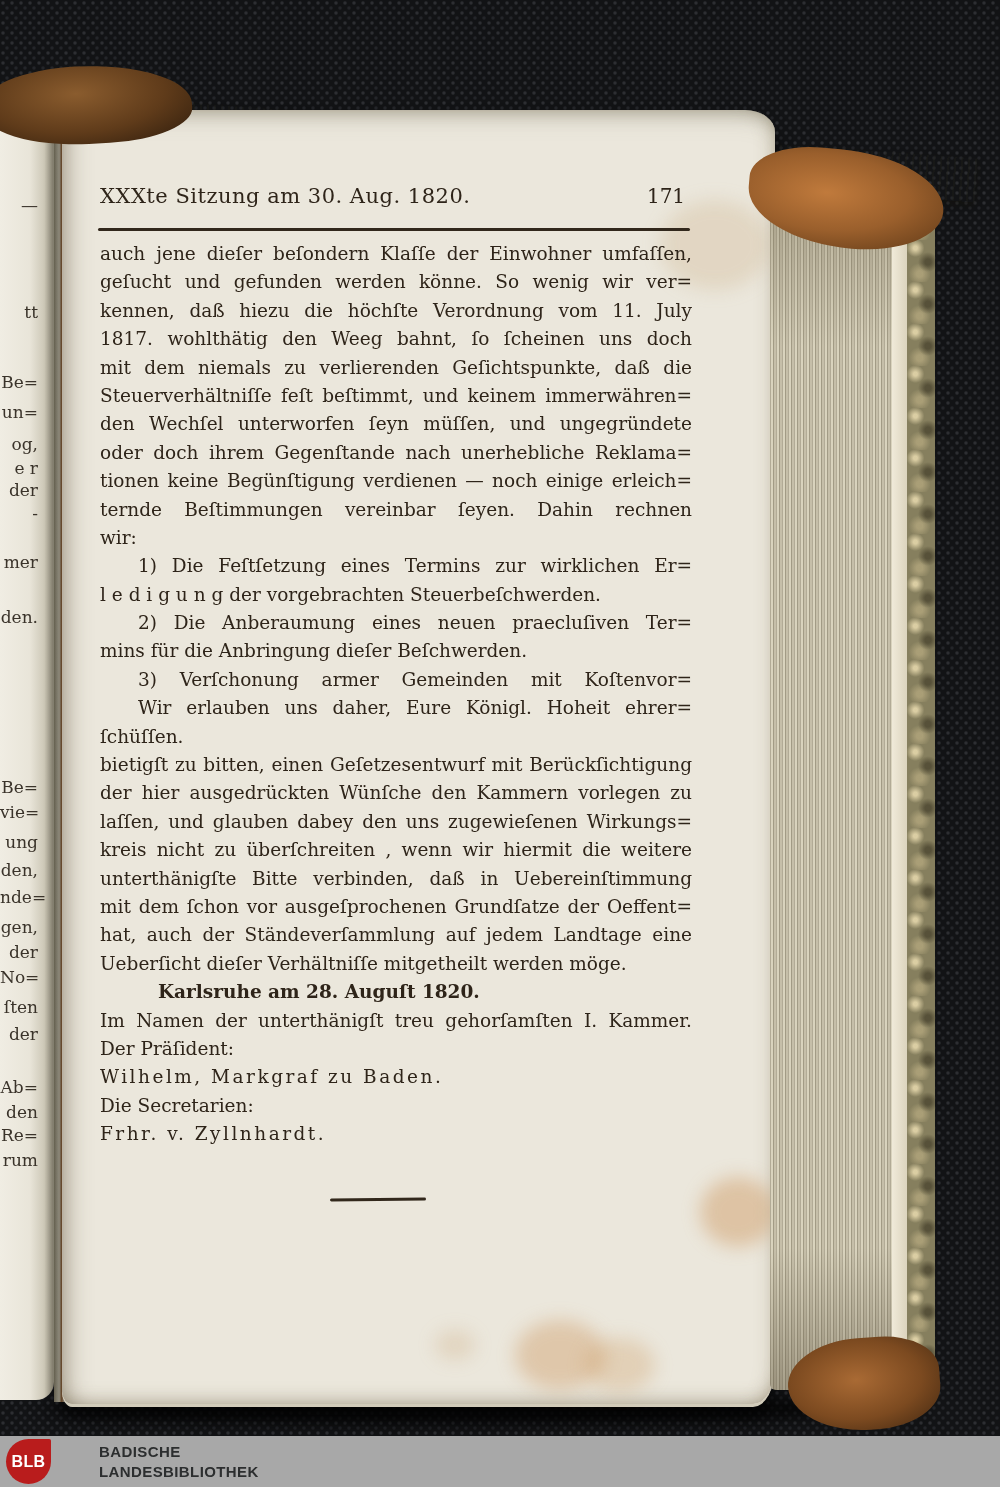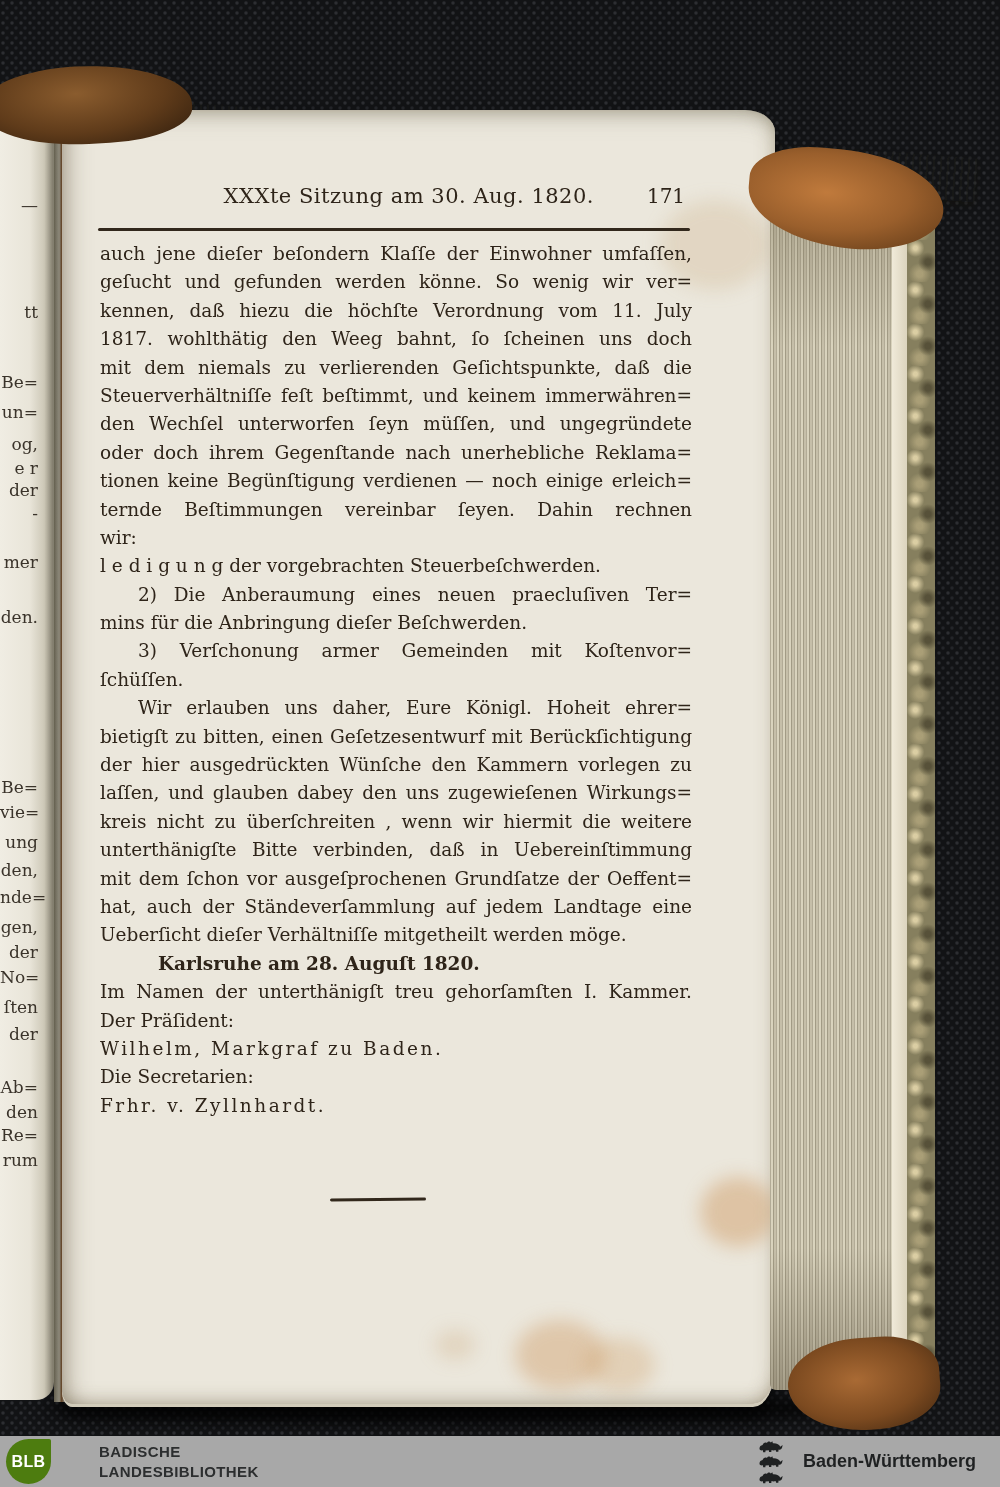--- a/index.html
+++ b/index.html
@@ -99,21 +99,21 @@
   .stain-a{left:598px; top:90px;  width:110px; height:90px; background:rgba(190,150,95,.20);}
   .stain-b{left:638px; top:1067px; width:76px; height:70px; background:rgba(196,125,55,.34);}
   .stain-c{left:453px; top:1210px; width:90px; height:70px; background:rgba(196,125,55,.30);}
   .stain-d{left:523px; top:1228px; width:70px; height:54px; background:rgba(200,140,70,.25);}
   .stain-e{left:373px; top:1220px; width:40px; height:30px; background:rgba(190,140,80,.20);}
 
   .page-header{
     position:absolute; left:38px; top:74px; width:592px; height:30px;
     color:#2e2419; font-size:21px; display:flex; align-items:baseline;
   }
-  .page-header .title{flex:1; text-align:right; padding-right:46px; letter-spacing:.5px;}
+  .page-header .title{flex:1; text-align:left; padding-right:46px; letter-spacing:.5px;}
   .page-header .pagenum{width:52px; text-align:center; font-size:20px;}
   .header-rule{
     position:absolute; left:36px; top:118px; width:592px; height:3px;
     background:#32281c; border-radius:2px;
   }
 
   .page-text{position:absolute; left:38px; top:130px; width:592px; color:#2e2419;}
   .line{
     height:28.4px; line-height:28.4px; font-size:18.5px; overflow:hidden;
     text-align:left;
@@ -135,21 +135,21 @@
   }
 
   
   .bottom-bar{
     left:0; top:1436px; width:1000px; height:51px;
     background:#a8a8a8; display:flex; align-items:center; justify-content:space-between;
     font-family:"Liberation Sans", sans-serif;
   }
   .bar-left{display:flex; align-items:center; gap:12px; padding-left:6px;}
   .blb-logo{
-    width:45px; height:45px; background:#4d7c0f;
+    width:45px; height:45px; background:#b91c1c;
     border-radius:50% 4% 50% 50%;
     display:flex; align-items:center; justify-content:center;
     color:#ffffff; font-weight:bold; font-size:16px; letter-spacing:.3px;
   }
   .lib-name{
     color:#2c2e2f; font-weight:bold; font-size:15px; line-height:1.3; letter-spacing:.4px;margin-left:36px;
   }
   .bar-right{display:flex; align-items:center; gap:12px; padding-right:24px; color:#1f2122;}
   .coat{width:40px; height:44px; display:flex; flex-direction:column; justify-content:space-between;}
   .coat svg{display:block; width:40px; height:13px; color:#1f2122;}
@@ -210,26 +210,27 @@
       <div class="line just">geſucht und gefunden werden könne.  So wenig wir ver=</div>
       <div class="line just">kennen, daß hiezu die höchſte Verordnung vom 11. July</div>
       <div class="line just">1817. wohlthätig den Weeg bahnt, ſo ſcheinen uns doch</div>
       <div class="line just">mit dem niemals zu verlierenden Geſichtspunkte, daß die</div>
       <div class="line just">Steuerverhältniſſe feſt beſtimmt, und keinem immerwähren=</div>
       <div class="line just">den Wechſel unterworfen ſeyn müſſen, und ungegründete</div>
       <div class="line just">oder doch ihrem Gegenſtande nach unerhebliche Reklama=</div>
       <div class="line just">tionen keine Begünſtigung verdienen — noch einige erleich=</div>
       <div class="line just">ternde Beſtimmungen vereinbar ſeyen.  Dahin rechnen</div>
       <div class="line">wir:</div>
+      <div class="line just ind">1) Die Feſtſetzung eines Termins zur wirklichen Er=</div>
       <div class="line">l e d i g u n g der vorgebrachten Steuerbeſchwerden.</div>
       <div class="line just ind">2) Die Anberaumung eines neuen praecluſiven Ter=</div>
       <div class="line">mins für die Anbringung dieſer Beſchwerden.</div>
       <div class="line just ind">3) Verſchonung armer Gemeinden mit Koſtenvor=</div>
+      <div class="line just ind">Wir erlauben uns daher, Eure Königl. Hoheit ehrer=</div>
       <div class="line">ſchüſſen.</div>
-      <div class="line just ind">Wir erlauben uns daher, Eure Königl. Hoheit ehrer=</div>
       <div class="line just">bietigſt zu bitten, einen Geſetzesentwurf mit Berückſichtigung</div>
       <div class="line just">der hier ausgedrückten Wünſche den Kammern vorlegen zu</div>
       <div class="line just">laſſen, und glauben dabey den uns zugewieſenen Wirkungs=</div>
       <div class="line just">kreis nicht zu überſchreiten , wenn wir hiermit die weitere</div>
       <div class="line just">unterthänigſte Bitte verbinden, daß in Uebereinſtimmung</div>
       <div class="line just">mit dem ſchon vor ausgeſprochenen Grundſatze der Oeffent=</div>
       <div class="line just">hat, auch der Ständeverſammlung auf jedem Landtage eine</div>
       <div class="line">Ueberſicht dieſer Verhältniſſe mitgetheilt werden möge.</div>
       <div class="line ind2">Karlsruhe am 28. Auguſt 1820.</div>
       <div class="line just">Im Namen der unterthänigſt treu gehorſamſten I. Kammer.</div>
@@ -252,29 +253,15 @@
   <div class="abs bottom-bar">
     <div class="bar-left">
       <div class="blb-logo">
         <span>BLB</span>
       </div>
       <div class="lib-name">
         <div>BADISCHE</div>
         <div>LANDESBIBLIOTHEK</div>
       </div>
     </div>
-    <div class="bar-right">
-      <div class="coat">
-        <svg viewBox="0 0 92 48" preserveAspectRatio="xMidYMid meet" aria-hidden="true">
-          <path fill="currentColor" d="M4,34 C2,26 7,19 15,18 C17,11 25,7 31,11 C34,5 42,4 45,9 L51,5 L53,12 C66,11 77,16 80,25 L89,18 L87,28 C86,34 80,37 74,35 L73,43 L65,43 L63,37 C58,39 52,39 48,37 L47,44 L39,44 L38,38 L26,39 L25,45 L17,45 L16,38 C10,39 5,38 4,34 Z"></path>
-        </svg>
-        <svg viewBox="0 0 92 48" preserveAspectRatio="xMidYMid meet" aria-hidden="true">
-          <path fill="currentColor" d="M4,34 C2,26 7,19 15,18 C17,11 25,7 31,11 C34,5 42,4 45,9 L51,5 L53,12 C66,11 77,16 80,25 L89,18 L87,28 C86,34 80,37 74,35 L73,43 L65,43 L63,37 C58,39 52,39 48,37 L47,44 L39,44 L38,38 L26,39 L25,45 L17,45 L16,38 C10,39 5,38 4,34 Z"></path>
-        </svg>
-        <svg viewBox="0 0 92 48" preserveAspectRatio="xMidYMid meet" aria-hidden="true">
-          <path fill="currentColor" d="M4,34 C2,26 7,19 15,18 C17,11 25,7 31,11 C34,5 42,4 45,9 L51,5 L53,12 C66,11 77,16 80,25 L89,18 L87,28 C86,34 80,37 74,35 L73,43 L65,43 L63,37 C58,39 52,39 48,37 L47,44 L39,44 L38,38 L26,39 L25,45 L17,45 L16,38 C10,39 5,38 4,34 Z"></path>
-        </svg>
-      </div>
-      <span class="region">Baden-Württemberg</span>
-    </div>
   </div>
 
 </div>
 
 </body></html>

